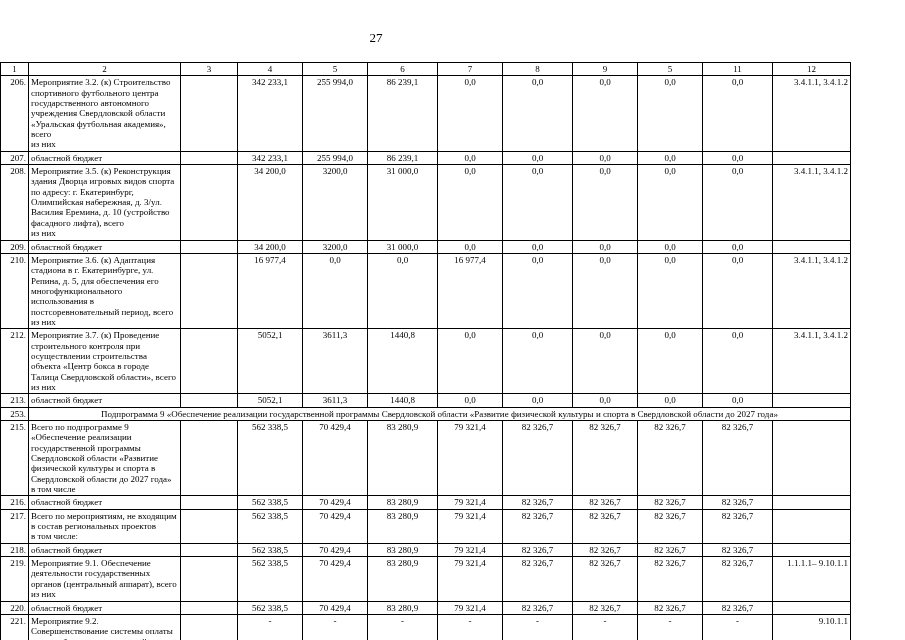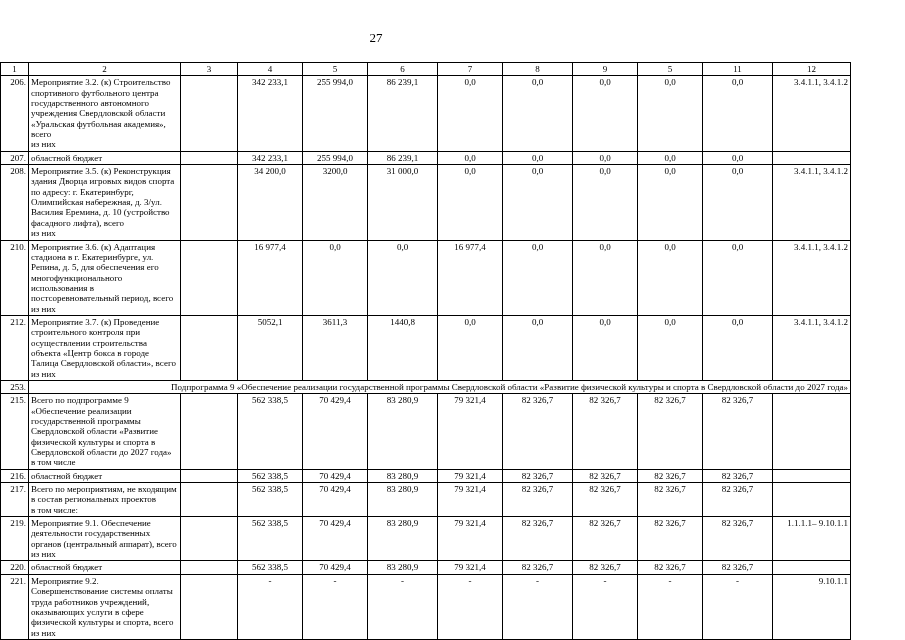--- a/index.html
+++ b/index.html
@@ -36,21 +36,21 @@
     padding: 1px 2px;
     line-height: 1.15;
     overflow: hidden;
     word-wrap: break-word;
   }
   td.c-head { text-align: center; }
   td.c-num  { text-align: right; }
   td.c-desc { text-align: left; white-space: pre-line; }
   td.c-val  { text-align: center; }
   td.c-code { text-align: right; }
-  td.c-span { text-align: right; margin-top: 8px; }
+  td.c-span { text-align: center; margin-top: 8px; }
 </style>
 </head>
 <body>
 
 <div class="page">
   <div class="page-number">27</div>
 
   <table class="budget">
     <colgroup>
       <col style="width:28px">
@@ -119,20 +119,34 @@
           <td class="c-val">3200,0</td>
           <td class="c-val">31 000,0</td>
           <td class="c-val">0,0</td>
           <td class="c-val">0,0</td>
           <td class="c-val">0,0</td>
           <td class="c-val">0,0</td>
           <td class="c-val">0,0</td>
           <td class="c-code">3.4.1.1, 3.4.1.2</td>
         </tr>
         <tr>
+          <td class="c-num">209.</td>
+          <td class="c-desc">областной бюджет</td>
+          <td class="c-val"></td>
+          <td class="c-val">34 200,0</td>
+          <td class="c-val">3200,0</td>
+          <td class="c-val">31 000,0</td>
+          <td class="c-val">0,0</td>
+          <td class="c-val">0,0</td>
+          <td class="c-val">0,0</td>
+          <td class="c-val">0,0</td>
+          <td class="c-val">0,0</td>
+          <td class="c-code"></td>
+        </tr>
+        <tr>
           <td class="c-num">210.</td>
           <td class="c-desc">Мероприятие 3.6. (к) Адаптация стадиона в г. Екатеринбурге, ул. Репина, д. 5, для обеспечения его многофункционального использования в постсоревновательный период, всего
 из них</td>
           <td class="c-val"></td>
           <td class="c-val">16 977,4</td>
           <td class="c-val">0,0</td>
           <td class="c-val">0,0</td>
           <td class="c-val">16 977,4</td>
           <td class="c-val">0,0</td>
           <td class="c-val">0,0</td>
@@ -149,20 +163,34 @@
           <td class="c-val">3611,3</td>
           <td class="c-val">1440,8</td>
           <td class="c-val">0,0</td>
           <td class="c-val">0,0</td>
           <td class="c-val">0,0</td>
           <td class="c-val">0,0</td>
           <td class="c-val">0,0</td>
           <td class="c-code">3.4.1.1, 3.4.1.2</td>
         </tr>
         <tr>
+          <td class="c-num">213.</td>
+          <td class="c-desc">областной бюджет</td>
+          <td class="c-val"></td>
+          <td class="c-val">5052,1</td>
+          <td class="c-val">3611,3</td>
+          <td class="c-val">1440,8</td>
+          <td class="c-val">0,0</td>
+          <td class="c-val">0,0</td>
+          <td class="c-val">0,0</td>
+          <td class="c-val">0,0</td>
+          <td class="c-val">0,0</td>
+          <td class="c-code"></td>
+        </tr>
+        <tr>
           <td class="c-num">253.</td>
           <td class="c-span" colspan="11">Подпрограмма 9 «Обеспечение реализации государственной программы Свердловской области  «Развитие физической культуры и спорта в Свердловской области до 2027 года»</td>
         </tr>
         <tr>
           <td class="c-num">215.</td>
           <td class="c-desc">Всего по подпрограмме 9 «Обеспечение реализации государственной программы Свердловской области «Развитие физической культуры и спорта в Свердловской области до 2027 года»
 в том числе</td>
           <td class="c-val"></td>
           <td class="c-val">562 338,5</td>
           <td class="c-val">70 429,4</td>
@@ -185,20 +213,34 @@
           <td class="c-val">82 326,7</td>
           <td class="c-val">82 326,7</td>
           <td class="c-val">82 326,7</td>
           <td class="c-val">82 326,7</td>
           <td class="c-code"></td>
         </tr>
         <tr>
           <td class="c-num">217.</td>
           <td class="c-desc">Всего по мероприятиям, не входящим в состав региональных проектов
 в том числе:</td>
+          <td class="c-val"></td>
+          <td class="c-val">562 338,5</td>
+          <td class="c-val">70 429,4</td>
+          <td class="c-val">83 280,9</td>
+          <td class="c-val">79 321,4</td>
+          <td class="c-val">82 326,7</td>
+          <td class="c-val">82 326,7</td>
+          <td class="c-val">82 326,7</td>
+          <td class="c-val">82 326,7</td>
+          <td class="c-code"></td>
+        </tr>
+        <tr>
+          <td class="c-num">218.</td>
+          <td class="c-desc">областной бюджет</td>
           <td class="c-val"></td>
           <td class="c-val">562 338,5</td>
           <td class="c-val">70 429,4</td>
           <td class="c-val">83 280,9</td>
           <td class="c-val">79 321,4</td>
           <td class="c-val">82 326,7</td>
           <td class="c-val">82 326,7</td>
           <td class="c-val">82 326,7</td>
           <td class="c-val">82 326,7</td>
           <td class="c-code"></td>

